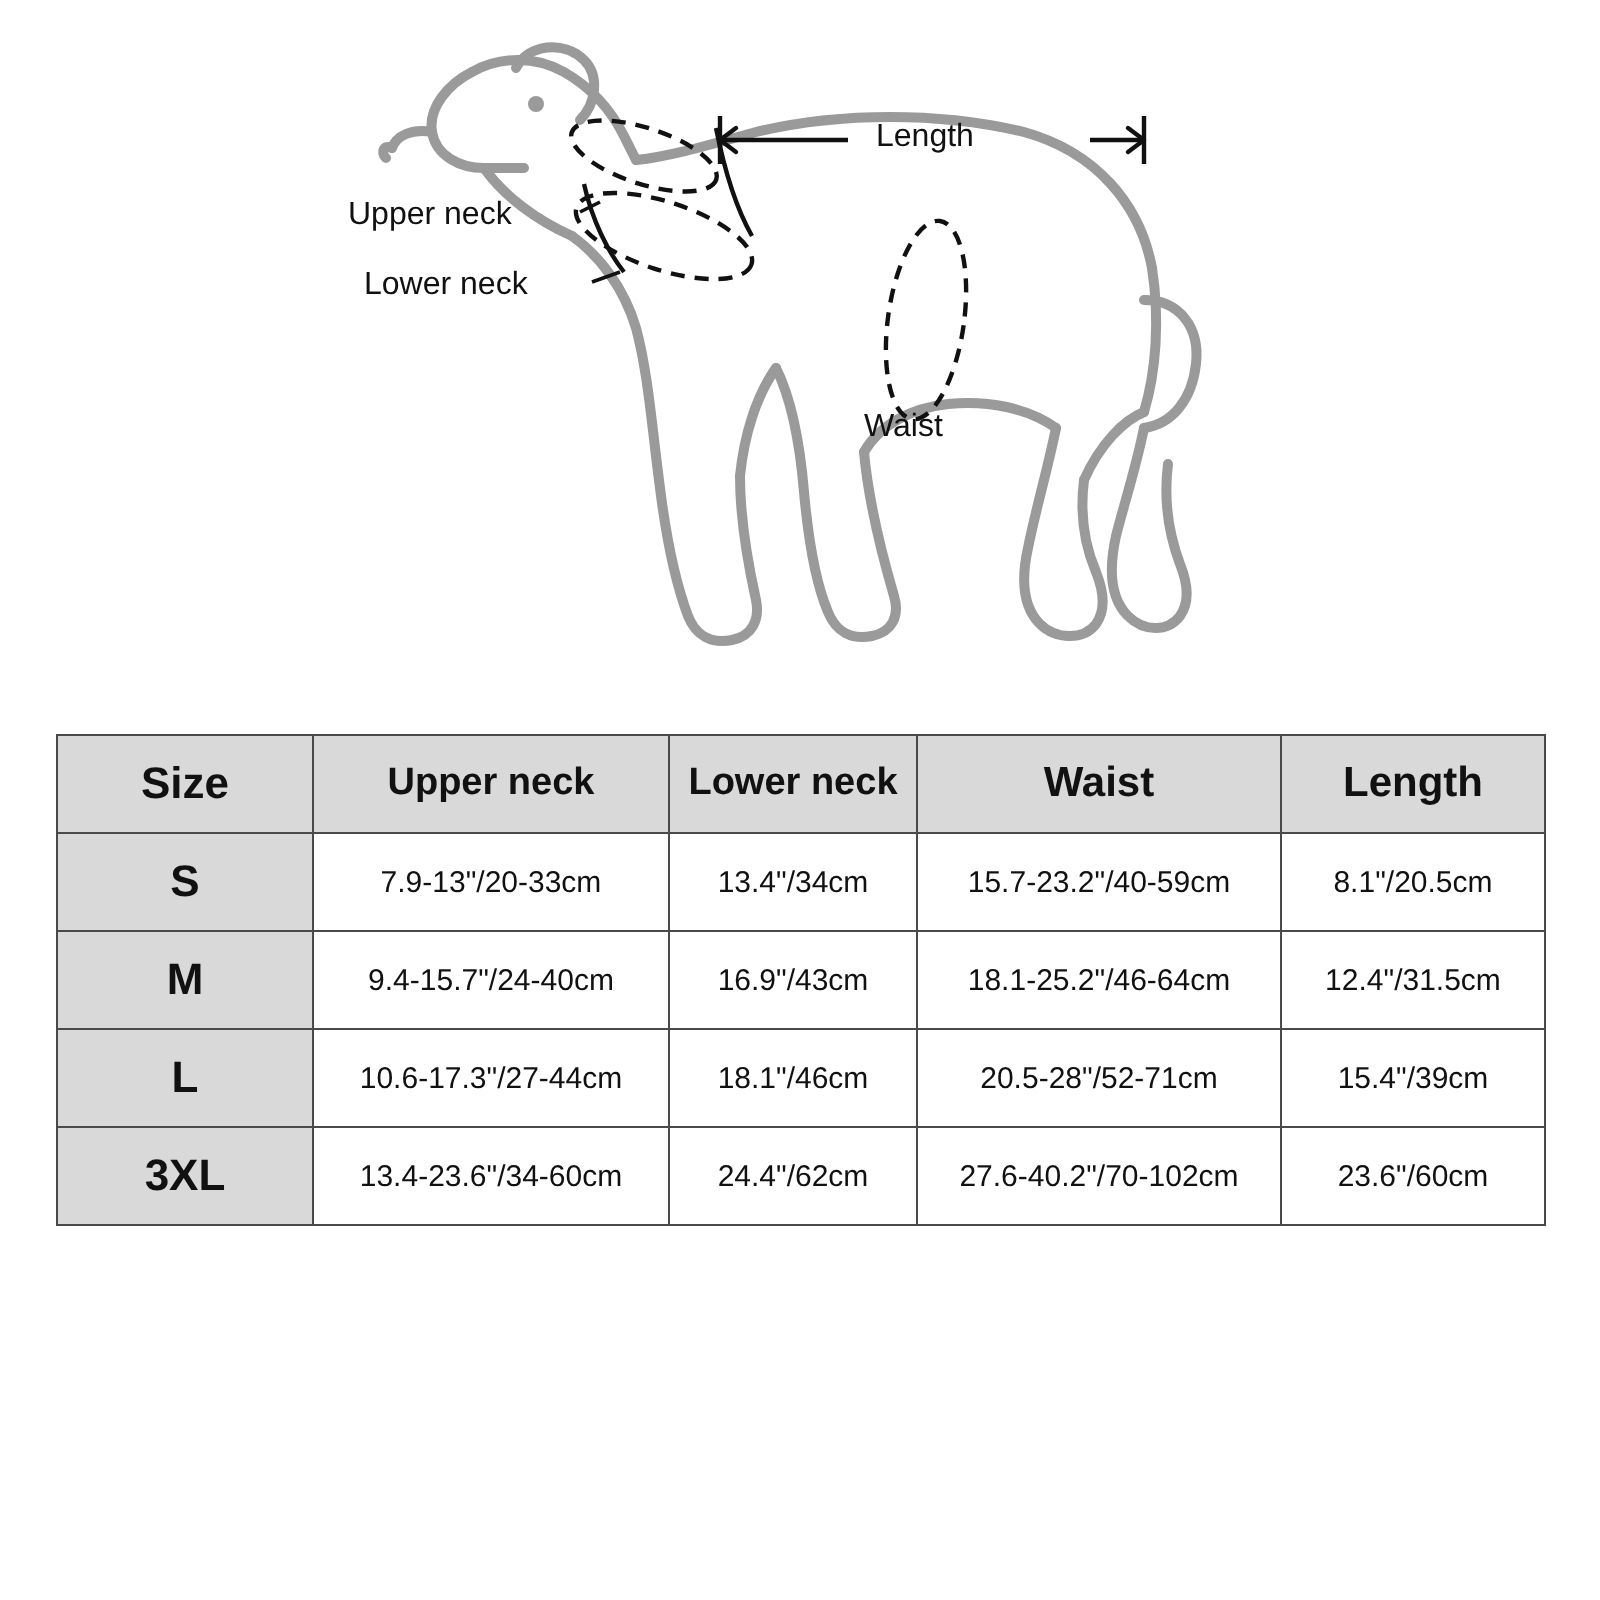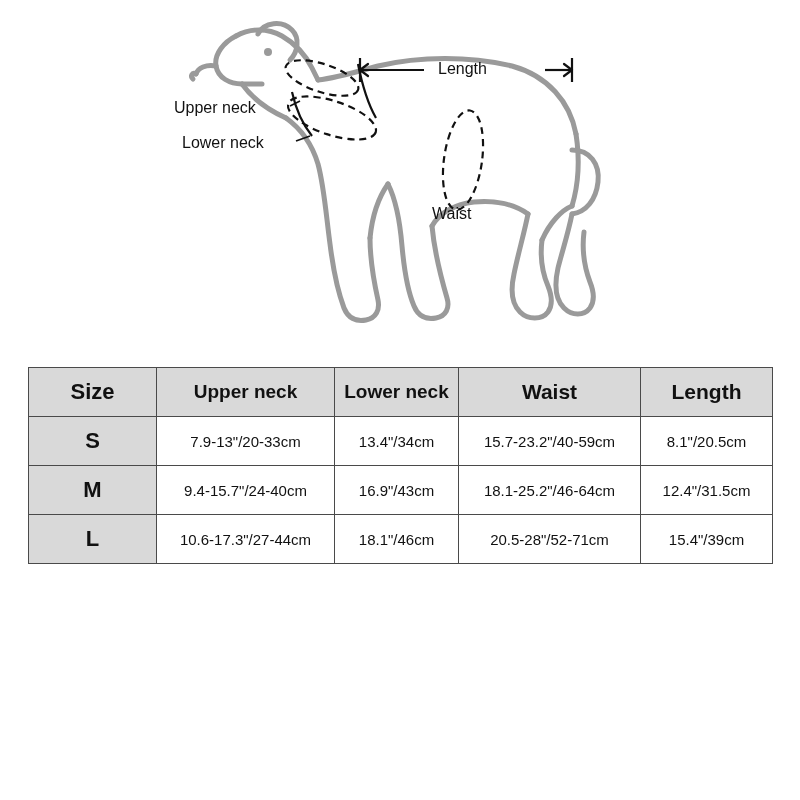--- a/index.html
+++ b/index.html
@@ -230,17 +230,24 @@
           <td class="val-cell">18.1-25.2"/46-64cm</td>
           <td class="val-cell">12.4"/31.5cm</td>
         </tr>
         <tr>
           <td class="size-cell">L</td>
           <td class="val-cell">10.6-17.3"/27-44cm</td>
           <td class="val-cell">18.1"/46cm</td>
           <td class="val-cell">20.5-28"/52-71cm</td>
           <td class="val-cell">15.4"/39cm</td>
         </tr>
+        <tr>
+          <td class="size-cell">3XL</td>
+          <td class="val-cell">13.4-23.6"/34-60cm</td>
+          <td class="val-cell">24.4"/62cm</td>
+          <td class="val-cell">27.6-40.2"/70-102cm</td>
+          <td class="val-cell">23.6"/60cm</td>
+        </tr>
       </tbody>
     </table>
   </div>
 
 </div>
 
 </body></html>

